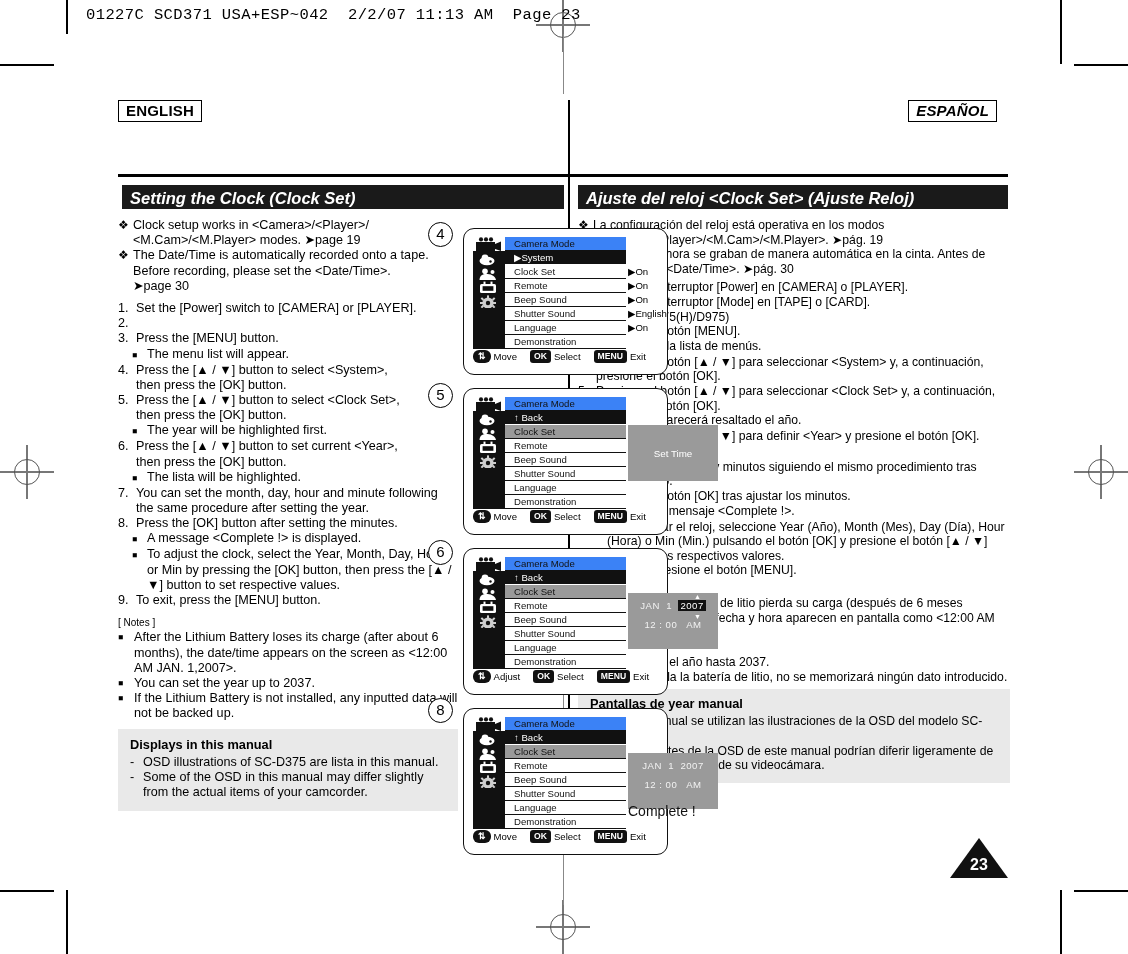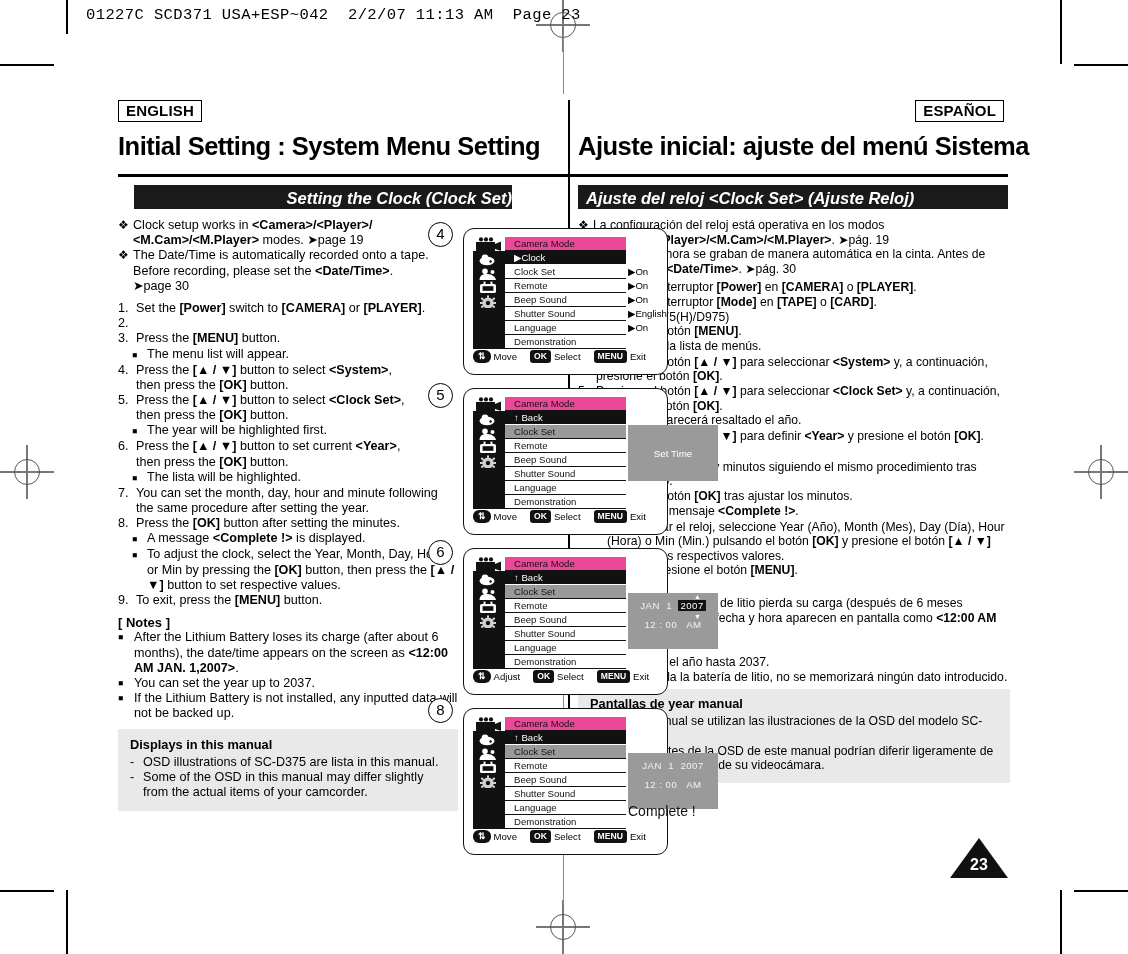--- a/index.html
+++ b/index.html
@@ -32,63 +32,63 @@
 
   
   .sheet { position:absolute; left:118px; top:100px; width:890px; height:770px; }
 
   .lang-tag {
     position:absolute; top:0;
     border:1.6px solid #000; padding:2px 7px 3px 7px;
     font-size:15px; font-weight:bold; letter-spacing:0.2px; line-height:1;
   }
   .lang-en { left:0; }
-  .lang-es { right:4px; }
+  .lang-es { right:11px;font-style:italic; }
 
   .titles { position:absolute; left:0; top:32px; width:100%; height:40px; }
   .title-txt {
     position:absolute; top:0;
     font-size:25.5px; font-weight:bold; letter-spacing:-0.5px;
     white-space:nowrap;
   }
   .title-en { left:0; }
   .title-es { left:460px; }
 
   .title-rule { position:absolute; left:0; top:74px; width:890px; height:2.6px; background:#000; }
   .col-divider { position:absolute; left:450px; top:0; width:1.6px; height:740px; background:#000; }
 
   
   .secbar {
     position:absolute; top:85px; height:24px; background:#1a1a1a; color:#fff;
     font-size:16.5px; font-style:italic; font-weight:bold;
     padding:2px 0 0 8px; line-height:22px; white-space:nowrap;
     overflow:hidden;
   }
-  .secbar-en { left:16px; width:378px;text-align:right; }
+  .secbar-en { left:4px; width:442px; }
   .secbar-es { left:460px; width:430px; }
 
   
   .col { position:absolute; top:118px; font-size:12.6px; line-height:15.2px; }
   .col-en { left:0; width:340px; }
   .col-es { left:460px; width:432px; }
   .col-es { font-size:12.2px; line-height:14.6px; }
 
   .bullet-row { display:flex; margin-bottom:0px; }
   .bullet-row .mk { flex:0 0 auto; width:15px; }
   .bullet-row .tx { flex:1 1 auto; }
   .mk-flower { font-size:12px; line-height:15.2px; }
   .numrow { display:flex; }
   .numrow .mk { flex:0 0 auto; width:18px; }
   .sq { display:flex; margin-left:14px; }
   .sq .mk { flex:0 0 auto; width:15px; font-size:8.5px; line-height:16px; }
   .sq2 { display:flex; margin-left:18px; }
   .sq2 .mk { flex:0 0 auto; width:16px; font-size:8.5px; line-height:15px; }
   .gap { height:7px; }
   .gap-s { height:4px; }
-  b { font-weight:bold;margin-top:48px; }
+  b { font-weight:normal;margin-top:48px; }
 
   
   .infobox { background:#e9e9e9; padding:8px 10px 10px 12px; }
   .infobox .hd { font-weight:bold; font-size:12.8px; margin-bottom:3px; }
   .infobox .dashrow { display:flex; }
   .infobox .dashrow .mk { flex:0 0 auto; width:13px; }
 
   
   .circnum {
     position:absolute; width:25px; height:25px; border:1.6px solid #000;
@@ -105,21 +105,21 @@
 
   .osd-iconcol {
     position:absolute; left:0; top:14px; width:32px; height:98px;
     background:#111;
   }
   .osd-camicon {
     position:absolute; left:1px; top:0; width:30px; height:15px; z-index:4;
   }
   .osd-modehdr {
     position:absolute; left:32px; top:0; width:121px; height:14px;
-    background:#ec4899; border-bottom:1.4px solid #111;
+    background:#3b82f6; border-bottom:1.4px solid #111;
     font-size:9.6px; padding-left:9px; line-height:13px; color:#111;
   }
   .osd-rows { position:absolute; left:32px; top:14px; width:121px; height:98px; }
   .osd-row {
     height:14px; font-size:9.6px; line-height:13px;
     padding-left:9px; border-bottom:1.1px solid #111;
     background:#fff; color:#111; position:relative; white-space:nowrap;
   }
   .osd-row.sel-dark { background:#111; color:#fff; border-bottom-color:#fff; }
   .osd-row.sel-grey { background:#9a9a9a; color:#111; }
@@ -204,24 +204,20 @@
 <div class="crop" style="left:562.5px;top:34px;width:1.2px;height:60px;background:#888;"></div>
 <div class="crop" style="left:562.5px;top:690px;width:1.2px;height:215px;background:#888;"></div>
 
 <div class="pg-head">01227C SCD371 USA+ESP~042  2/2/07 11:13 AM  Page 23</div>
 
 <div class="sheet">
 
   <div class="lang-tag lang-en">ENGLISH</div>
   <div class="lang-tag lang-es">ESPAÑOL</div>
 
-  <div class="titles">
-    <div class="title-txt title-en">Initial Setting : System Menu Setting</div>
-    <div class="title-txt title-es">Ajuste inicial: ajuste del menú Sistema</div>
-  </div>
   <div class="title-rule"></div>
   <div class="col-divider"></div>
 
   <div class="secbar secbar-en">Setting the Clock (Clock Set)</div>
   <div class="secbar secbar-es">Ajuste del reloj &lt;Clock Set&gt; (Ajuste Reloj)</div>
 
   <div class="circnum" style="left:310px;top:122px;">4</div>
   <div class="circnum" style="left:310px;top:283px;">5</div>
   <div class="circnum" style="left:310px;top:440px;">6</div>
   <div class="circnum" style="left:310px;top:598px;">8</div>
@@ -289,21 +285,21 @@
     <div class="sq">
         <div class="mk">■</div>
         <div class="tx">To adjust the clock, select the Year, Month, Day, Hour or Min by pressing the <b>[OK]</b> button, then press the <b>[▲ / ▼]</b> button to set respective values.</div>
       </div>
     <div class="numrow">
         <div class="mk">9.</div>
         <div class="tx">To exit, press the <b>[MENU]</b> button.</div>
       </div>
 
     <div class="gap"></div>
-    <div style="font-weight:bold;font-size:13px;">[ Notes ]</div>
+    <div style="font-weight:normal;font-size:10px;">[ Notes ]</div>
     <div class="sq2" style="margin-left:0;">
         <div class="mk">■</div>
         <div class="tx">After the Lithium Battery loses its charge (after about 6 months), the date/time appears on the screen as <b>&lt;12:00 AM JAN. 1,2007&gt;</b>.</div>
       </div>
     <div class="sq2" style="margin-left:0;">
         <div class="mk">■</div>
         <div class="tx">You can set the year up to 2037.</div>
       </div>
     <div class="sq2" style="margin-left:0;">
         <div class="mk">■</div>
@@ -434,21 +430,21 @@
       <div class="osd-iconcol"></div>
       <div class="osd-camicon"><svg viewBox="0 0 30 15" width="30" height="15" aria-hidden="true">
   <circle cx="7" cy="2.4" r="2.1" fill="#111"></circle>
               <circle cx="12" cy="2.4" r="2.1" fill="#111"></circle>
   <circle cx="17" cy="2.4" r="2.1" fill="#111"></circle>
   <rect x="2" y="5" width="19" height="9" fill="#111"></rect>
   <path d="M21 7 L27 4.5 L27 14 L21 12 Z" fill="#111"></path>
             </svg></div>
       <div class="osd-modehdr">Camera Mode</div>
       <div class="osd-rows">
-            <div class="osd-row sel-dark">▶Clock</div>
+            <div class="osd-row sel-dark">▶System</div>
             <div class="osd-row">Clock Set</div>
             <div class="osd-row">Remote</div>
             <div class="osd-row">Beep Sound</div>
             <div class="osd-row">Shutter Sound</div>
             <div class="osd-row">Language</div>
             <div class="osd-row">Demonstration</div>
           </div>
       <div class="osd-vals">
             <div class="osd-val"></div>
             <div class="osd-val">▶On</div>

